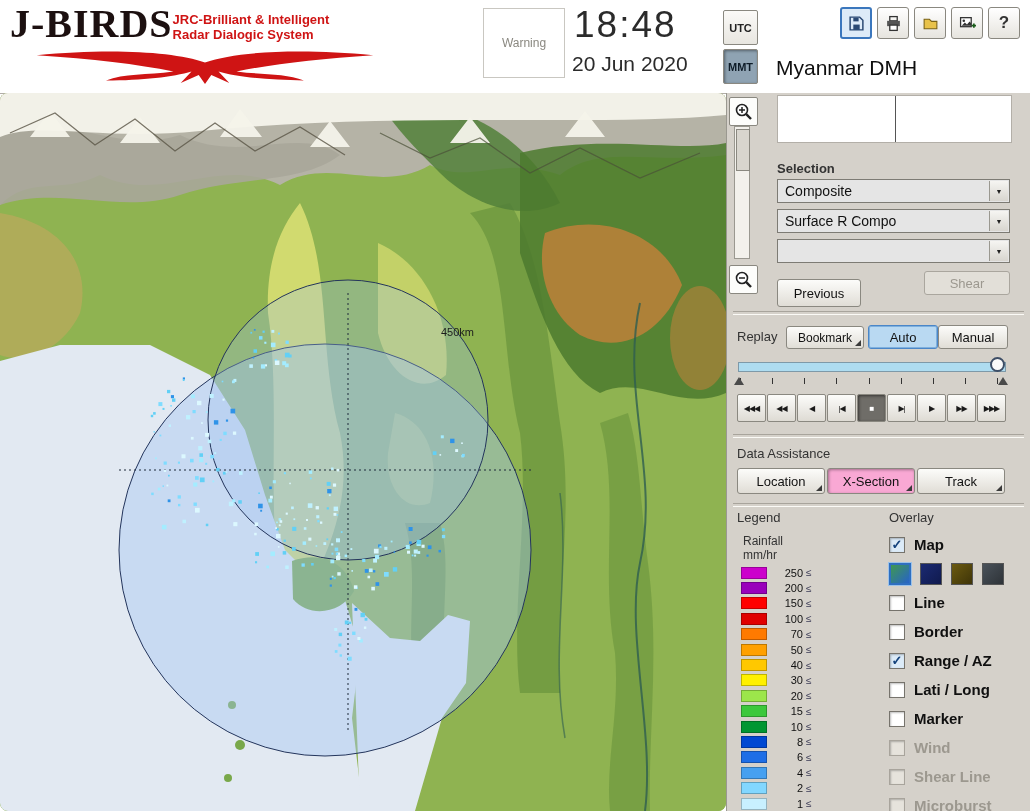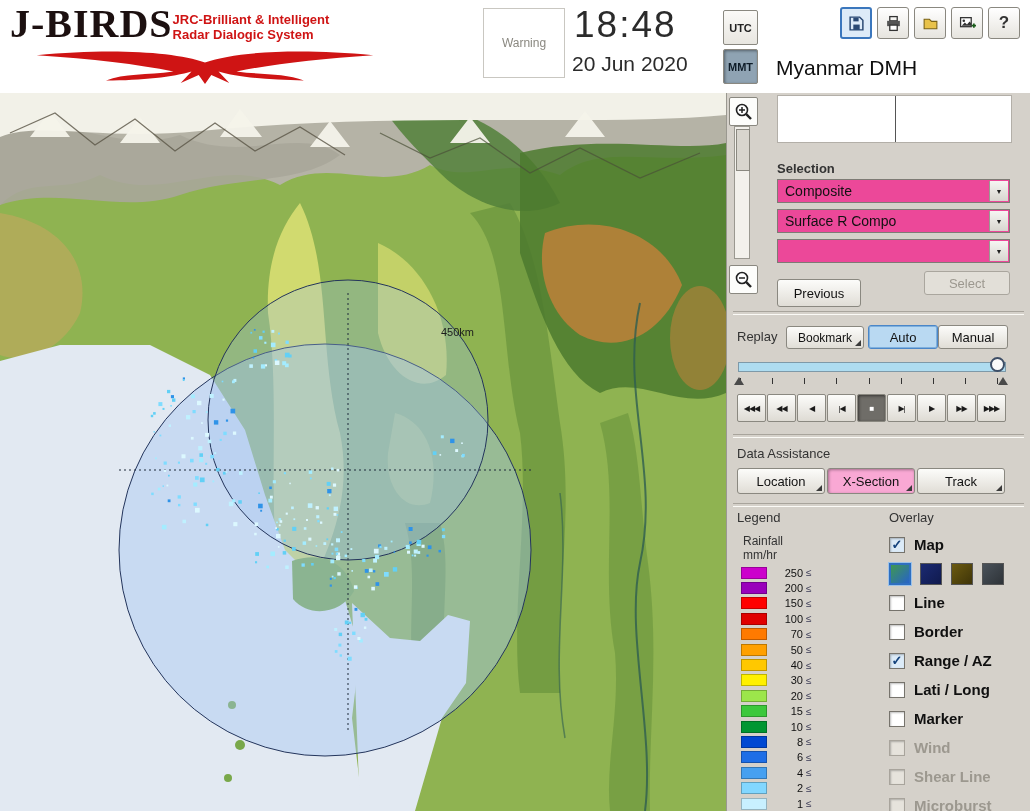--- a/index.html
+++ b/index.html
@@ -21,28 +21,28 @@
   .tz-utc{top:10px;background:linear-gradient(#fbfaf8,#e8e6e0);color:#222;}
   .tz-mmt{top:49px;background:#8fa3b3;box-shadow:inset 1px 1px 3px rgba(0,0,0,.4);color:#0e1c28;}
   .toolbar{position:absolute;left:840px;top:7px;display:flex;gap:5px;}
   .tool-btn{width:30px;height:30px;border:1px solid #8a8880;border-radius:3px;background:linear-gradient(#ffffff,#e6e4de);
             display:flex;align-items:center;justify-content:center;cursor:pointer;}
   .tool-btn.active{border:2px solid #3b77bd;background:#ddebf8;width:28px;height:28px;}
   .tool-btn svg{display:block;}
   .help-glyph{font-size:17px;font-weight:bold;color:#333;}
   .station{position:absolute;left:776px;top:56px;font-size:21px;color:#0f0f0f;}
   
-  .map-area{position:absolute;left:0;top:93px;width:726px;height:718px;overflow:hidden;background:#8fb351;}
+  .map-area{position:absolute;left:0;top:93px;width:726px;height:718px;overflow:hidden;background:#8fb351;border-radius:8px;}
   
   .panel{position:absolute;left:726px;top:93px;width:304px;height:718px;background:#d5d1ca;border-left:1px solid #9a9890;box-sizing:border-box;}
   .sep{position:absolute;left:6px;right:6px;height:2px;border-top:1px solid #a8a49c;border-bottom:1px solid #fbfaf6;}
   .plabel{position:absolute;font-size:13px;color:#333;}
   .listbox{position:absolute;left:50px;top:2px;width:233px;height:46px;background:#fff;border:1px solid #b3afa8;}
   .listbox .vline{position:absolute;left:50%;top:0;bottom:0;width:1px;background:#555;}
-  .combo{position:absolute;left:50px;width:233px;height:24px;background:#ec4899;border:1px solid #7d7b74;box-sizing:border-box;}
+  .combo{position:absolute;left:50px;width:233px;height:24px;background:#e5e5e5;border:1px solid #7d7b74;box-sizing:border-box;}
   .combo .val{position:absolute;left:7px;top:3px;font-size:14px;color:#111;}
   .combo .arrow{position:absolute;right:1px;top:1px;bottom:1px;width:18px;background:linear-gradient(#f6f5f2,#d8d5cf);
                 border-left:1px solid #9a9890;display:flex;align-items:center;justify-content:center;font-size:7px;color:#222;cursor:pointer;}
   .btn3d{position:absolute;background:linear-gradient(#fcfcfa,#e0ddd6);border:1px solid #8a8880;border-radius:3px;
          font-size:13px;color:#111;display:flex;align-items:center;justify-content:center;cursor:pointer;box-sizing:border-box;}
   .btn3d.pressed{background:#f9a8d4;box-shadow:inset 1px 1px 3px rgba(0,0,0,.35);}
   .btn3d.disabled{color:#9c988f;background:#e2dfd8;border-color:#aaa69e;cursor:default;}
   .btn3d.hl{background:#b9d9f2;border:1px solid #4a86c8;box-shadow:0 0 0 1px #7fb0dd inset;}
   .corner{position:absolute;right:2px;bottom:2px;width:0;height:0;border-left:6px solid transparent;border-bottom:6px solid #3a3a3a;}
   .timeline{position:absolute;left:11px;top:269px;width:268px;height:10px;background:#aedcf0;border:1px solid #7e99a8;box-sizing:border-box;}
@@ -449,21 +449,21 @@
     </div>
     <div class="combo" style="top:116px;">
       <span class="val">Surface R Compo</span>
       <span class="arrow">▼</span>
     </div>
     <div class="combo" style="top:146px;">
       <span class="val"></span>
       <span class="arrow">▼</span>
     </div>
     <div class="btn3d" style="left:50px;top:186px;width:84px;height:28px;">Previous</div>
-    <div class="btn3d disabled" style="left:197px;top:178px;width:86px;height:24px;">Select</div>
+    <div class="btn3d disabled" style="left:197px;top:178px;width:86px;height:24px;">Shear</div>
 
     <div class="sep" style="top:218px;"></div>
 
     <div class="plabel" style="left:10px;top:236px;">Replay</div>
     <div class="btn3d" style="left:59px;top:233px;width:78px;height:23px;font-size:12px;">
       <span>Bookmark</span>
       <span class="corner"></span>
     </div>
     <div class="btn3d hl" style="left:141px;top:232px;width:70px;height:24px;">Auto</div>
     <div class="btn3d" style="left:211px;top:232px;width:70px;height:24px;">Manual</div>

